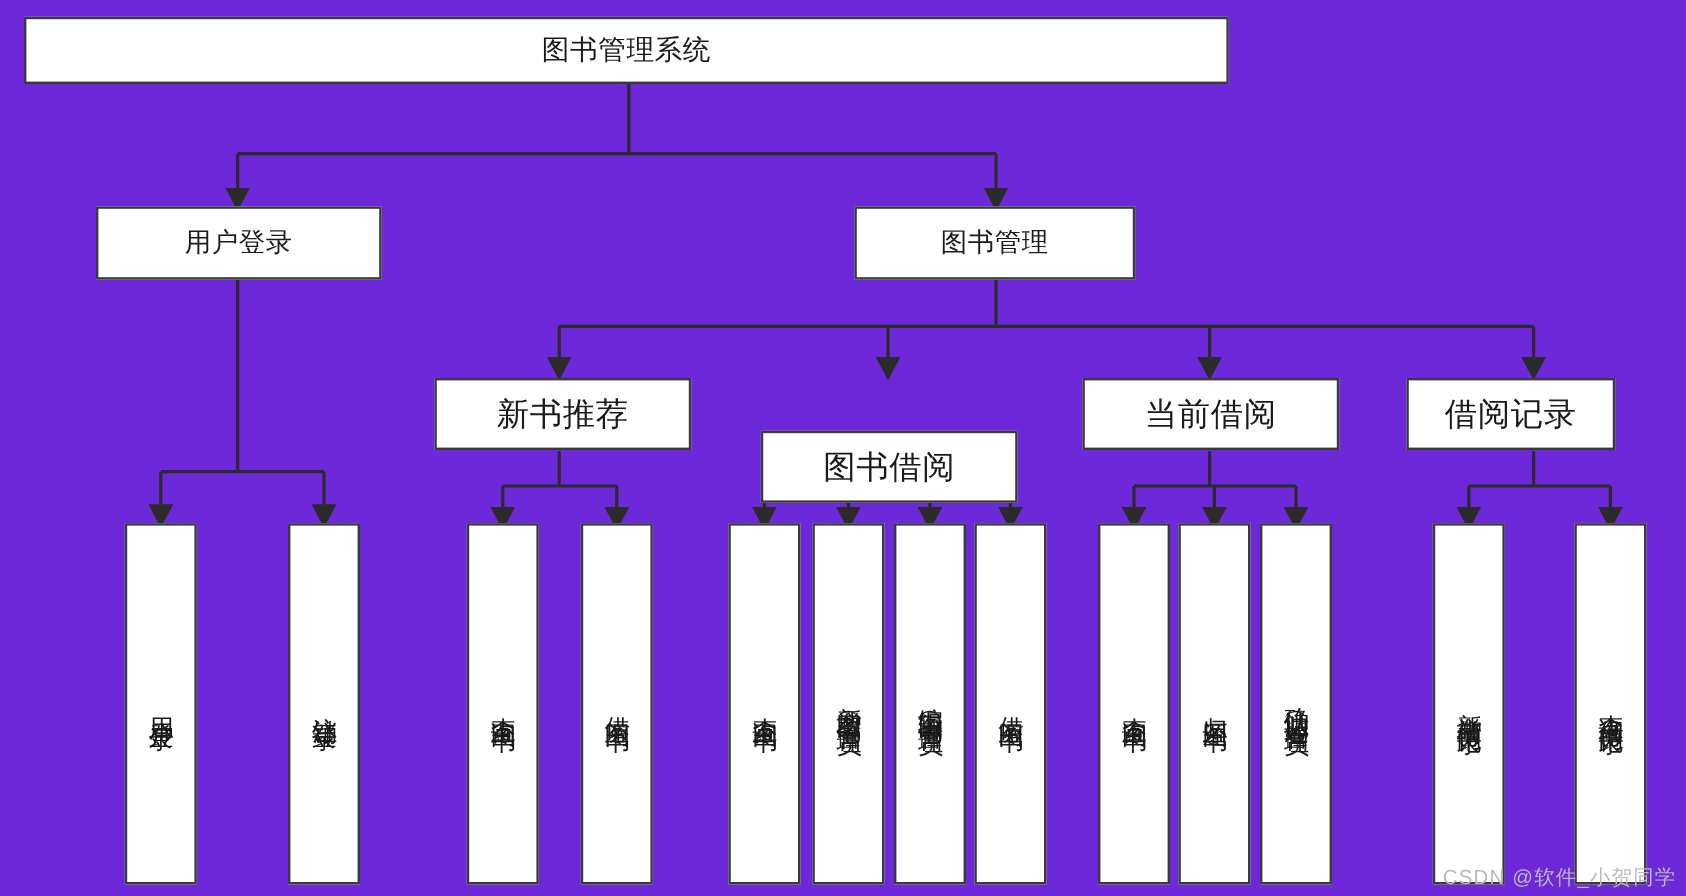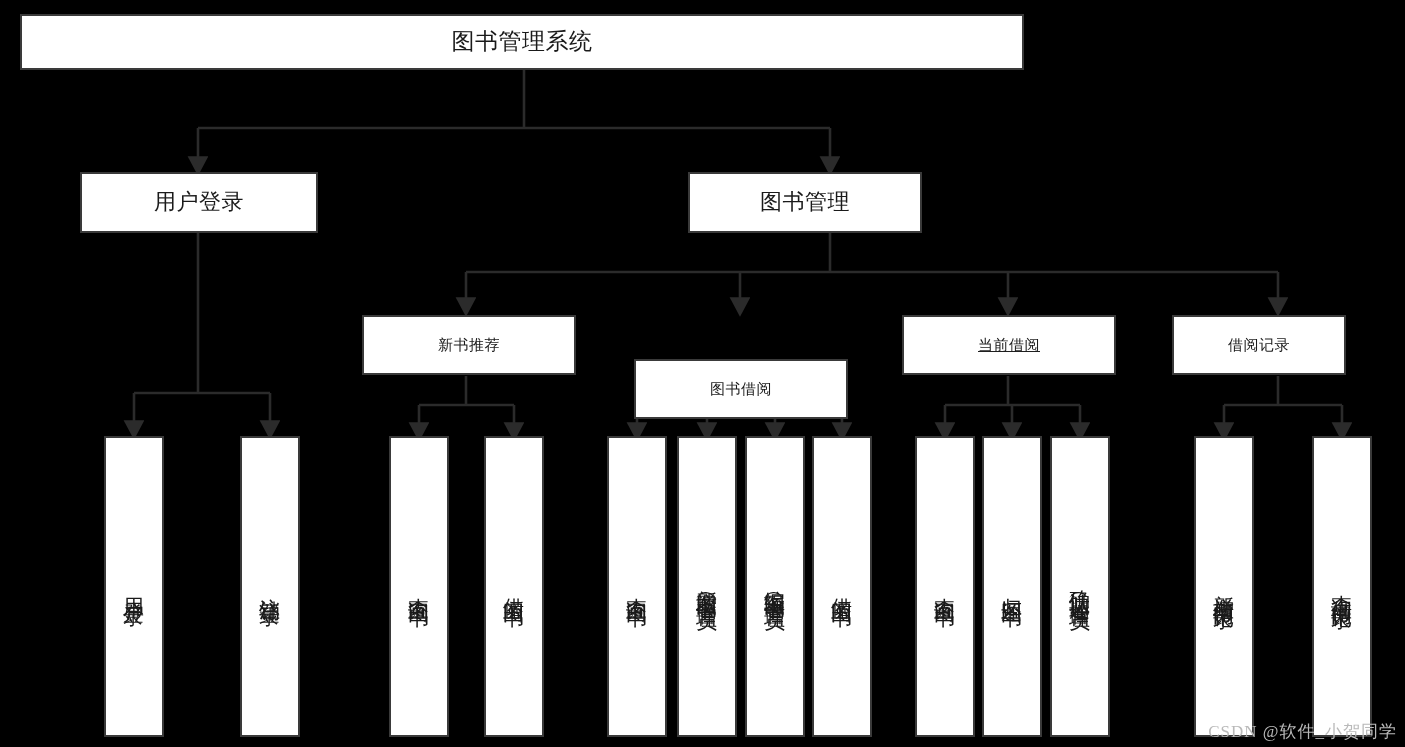--- a/index.html
+++ b/index.html
@@ -4,42 +4,42 @@
 <style>
   html,body{margin:0;padding:0;background:#ffffff;}
   body{
     font-family:"Liberation Sans","DejaVu Sans",sans-serif;
     color:#1f1f1f;
   }
   #stage{
     position:relative;
     width:1405px;
     height:747px;
-    background:#000000;
+    background:#6d28d9;
     overflow:hidden;
   }
   svg#wires{
     position:absolute;
     left:0; top:0;
     width:1405px; height:747px;
     pointer-events:none;
   }
   .node{
     position:absolute;
     box-sizing:border-box;
     background:#ffffff;
     border:2.5px solid #3a3a3a;
     display:flex;
     align-items:center;
     justify-content:center;
     text-align:center;
   }
   .node.root{ font-size:23px; }
   .node.l1{ font-size:22px; }
-  .node.l2{ font-size:15px; }
+  .node.l2{ font-size:27px; }
   .node.leaf{
     padding:6px 0;
   }
   .node .lbl{
     line-height:1.12;
     letter-spacing:0.5px;
     color:#1a1a1a;
   }
   .node.leaf .lbl{
     writing-mode:vertical-rl;
@@ -52,21 +52,20 @@
   }
   .watermark{
     position:absolute;
     right:8px;
     bottom:4px;
     font-size:17px;
     color:#b9b9b9;
     letter-spacing:1px;
     white-space:nowrap;
     user-select:none;
-    font-family:Liberation Serif, serif;
   }
 </style>
 </head>
 <body>
 
 <div id="stage">
 
   <svg id="wires" viewBox="0 0 1405 747">
     <defs>
       <marker id="arrow" markerWidth="11" markerHeight="11" refX="2.2" refY="4" orient="auto" markerUnits="strokeWidth">
@@ -132,31 +131,31 @@
     </g>
   </svg>
 
   <div class="node root" style="left:20px; top:14px; width:1004px; height:56px;">
     <span class="lbl">图书管理系统</span>
   </div>
 
   <div class="node l1" style="left:80px; top:172px; width:238px; height:61px;">
     <span class="lbl">用户登录</span>
   </div>
-  <div class="node l1" style="left:688px; top:172px; width:234px; height:61px;">
+  <div class="node l1" style="left:712px; top:172px; width:234px; height:61px;">
     <span class="lbl">图书管理</span>
   </div>
 
   <div class="node l2" style="left:362px; top:315px; width:214px; height:60px;">
     <span class="lbl">新书推荐</span>
   </div>
   <div class="node l2" style="left:634px; top:315px; width:214px; height:60px;margin-top:44px;">
     <span class="lbl">图书借阅</span>
   </div>
-  <div class="node l2" style="left:902px; top:315px; width:214px; height:60px;text-decoration:underline;">
+  <div class="node l2" style="left:902px; top:315px; width:214px; height:60px;">
     <span class="lbl">当前借阅</span>
   </div>
   <div class="node l2" style="left:1172px; top:315px; width:174px; height:60px;">
     <span class="lbl">借阅记录</span>
   </div>
 
   <div class="node leaf" style="left:104px; top:436px; width:60px; height:301px;">
     <span class="lbl">用户登录</span>
   </div>
   <div class="node leaf" style="left:240px; top:436px; width:60px; height:301px;">

